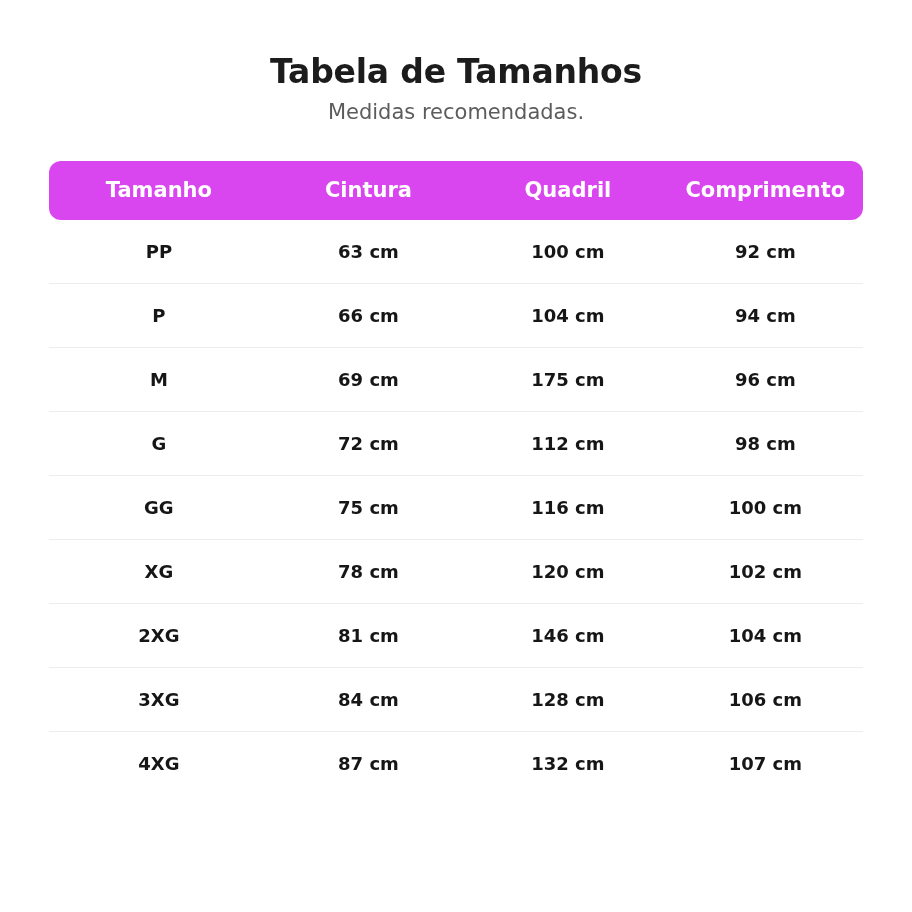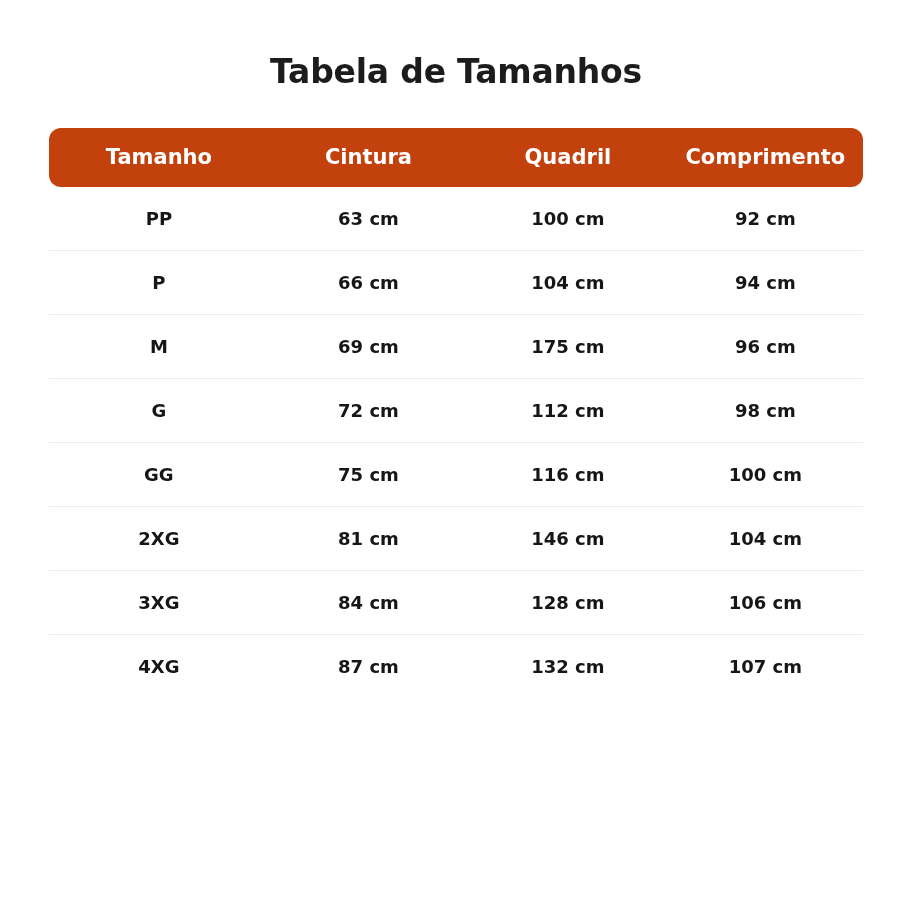--- a/index.html
+++ b/index.html
@@ -40,21 +40,21 @@
   }
   .table-wrap {
     margin: 36px 49px 0 49px;
   }
   table.size-table {
     width: 814px;
     border-collapse: collapse;
     table-layout: fixed;
   }
   table.size-table thead tr {
-    background: #c2410c;
+    background: #d946ef;
   }
   table.size-table thead th {
     color: #ffffff;
     font-size: 21px;
     font-weight: bold;
     padding: 17px 0 18px 0;
     text-align: center;
     border: none;
   }
   table.size-table thead th:first-child {
@@ -81,20 +81,21 @@
   col.c-b { width: 24.5%; }
   col.c-c { width: 24%; }
 </style>
 </head>
 <body>
 
 <div class="page">
 
   <div class="header">
     <h1 class="title">Tabela de Tamanhos</h1>
+    <p class="subtitle">Medidas recomendadas.</p>
   </div>
 
   <div class="table-wrap">
     <table class="size-table">
       <colgroup>
         <col class="c-size">
         <col class="c-a">
         <col class="c-b">
         <col class="c-c">
       </colgroup>
@@ -131,20 +132,26 @@
           <td>112 cm</td>
           <td>98 cm</td>
         </tr>
         <tr>
           <td>GG</td>
           <td>75 cm</td>
           <td>116 cm</td>
           <td>100 cm</td>
         </tr>
         <tr>
+          <td>XG</td>
+          <td>78 cm</td>
+          <td>120 cm</td>
+          <td>102 cm</td>
+        </tr>
+        <tr>
           <td>2XG</td>
           <td>81 cm</td>
           <td>146 cm</td>
           <td>104 cm</td>
         </tr>
         <tr>
           <td>3XG</td>
           <td>84 cm</td>
           <td>128 cm</td>
           <td>106 cm</td>

